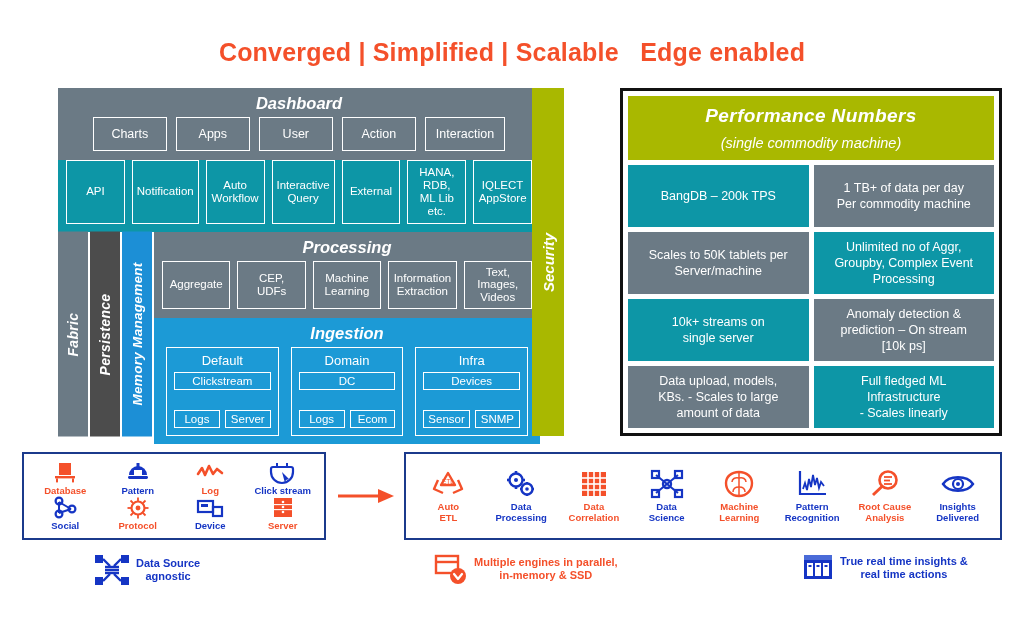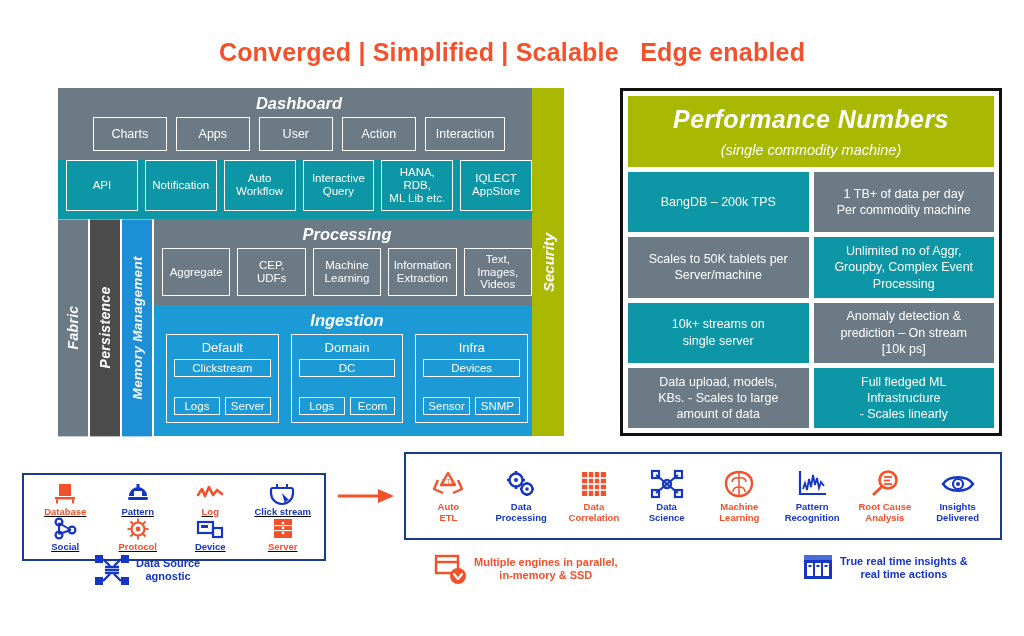--- a/index.html
+++ b/index.html
@@ -98,37 +98,37 @@
     border: 3px solid #111111;
     padding: 5px;
     background: #ffffff;
     display: flex; flex-direction: column; gap: 5px;
   }
   .perf-head {
     background: #A9B800; color: #ffffff;
     text-align: center; padding: 9px 4px;
     flex: 0 0 auto;
   }
-  .perf-head .t1 { font-size: 25px; font-style: italic; font-weight: bold; letter-spacing: .4px; }
+  .perf-head .t1 { font-size: 19px; font-style: italic; font-weight: bold; letter-spacing: .4px; }
   .perf-head .t2 { font-size: 14.5px; font-style: italic; font-weight: normal; margin-top: 8px; }
   .perf-row { display: flex; gap: 5px; flex: 1 1 0; min-height: 0; }
   .perf-cell {
     flex: 1 1 0; display: flex; align-items: center; justify-content: center;
     text-align: center; color: #ffffff; font-size: 12.5px; line-height: 1.3;
     padding: 4px 7px; white-space: pre-line;
   }
   .cell-teal { background: #0D96A6; }
   .cell-gray { background: #6B7A85; }
 
   
   .srcbox {
-    position: absolute; left: 22px; top: 473px;
+    position: absolute; left: 22px; top: 452px;
     width: 304px; height: 88px;
     border: 2px solid #1B3A8C;
-    display: flex; align-items: center; justify-content: center; text-decoration: underline;
+    display: flex; align-items: center; justify-content: center;
   }
   .enginebox {
     position: absolute; left: 404px; top: 452px;
     width: 598px; height: 88px;
     border: 2px solid #1B3A8C;
     display: flex; align-items: center; justify-content: space-around;
     padding: 0 6px;
   }
   .arrow { position: absolute; left: 338px; top: 487px; width: 56px; height: 18px; }
 
@@ -171,20 +171,21 @@
     </div>
 
     <div class="access">
       <div class="chipsrow">
         <div class="chip">API</div>
         <div class="chip">Notification</div>
         <div class="chip">Auto
 Workflow</div>
         <div class="chip">Interactive
 Query</div>
+        <div class="chip">External</div>
         <div class="chip">HANA, RDB,
 ML Lib etc.</div>
         <div class="chip">IQLECT
 AppStore</div>
       </div>
     </div>
 
     <div class="lower">
       <div class="vbar fabric">Fabric</div>
       <div class="vsep"></div>

